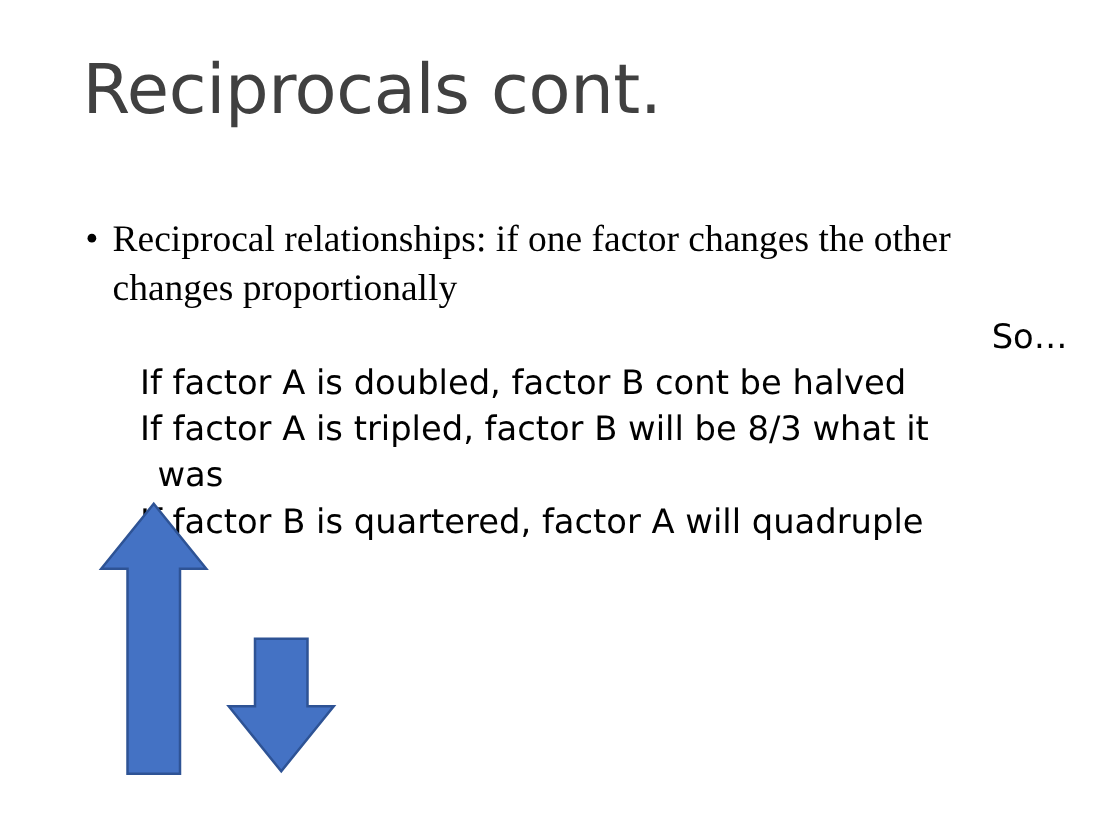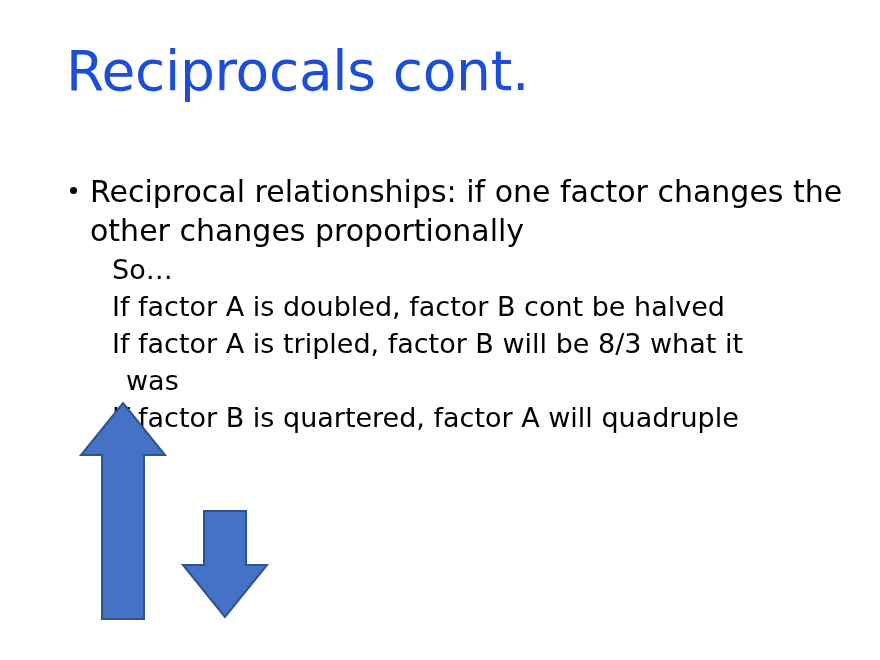--- a/index.html
+++ b/index.html
@@ -24,39 +24,40 @@
 
   
   .slide-title {
     position: absolute;
     left: 66px;
     top: 38px;
     width: 780px;
     font-size: 55px;
     line-height: 66px;
     font-weight: 400;
-    color: #1d4ed8;
+    color: #404040;
     letter-spacing: -0.3px;
     white-space: nowrap;
   }
 
   
   .body-block {
     position: absolute;
     left: 64px;
     top: 172px;
     width: 790px;
   }
 
   .bullet-row {
     position: relative;
     padding-left: 26px;
     font-size: 30px;
     line-height: 39px;
     color: #000000;
+    font-family: Liberation Serif, serif;
   }
   .bullet-mark {
     position: absolute;
     left: 6px;
     top: 15px;
     width: 7px;
     height: 7px;
     border-radius: 50%;
     background: #000000;
   }
@@ -72,21 +73,21 @@
     line-height: 37px;
     color: #000000;
     padding-left: 49px;
     text-indent: -1px;
   }
   .sub-line .wrap-indent {
     display: block;
     padding-left: 14px;
   }
 
-  .line-so { margin-top: 1px; }
+  .line-so { margin-top: 1px; text-align: right; }
 
   
   .arrow {
     position: absolute;
     display: block;
   }
   .arrow-up {
     left: 78px;
     top: 400px;
     width: 90px;

